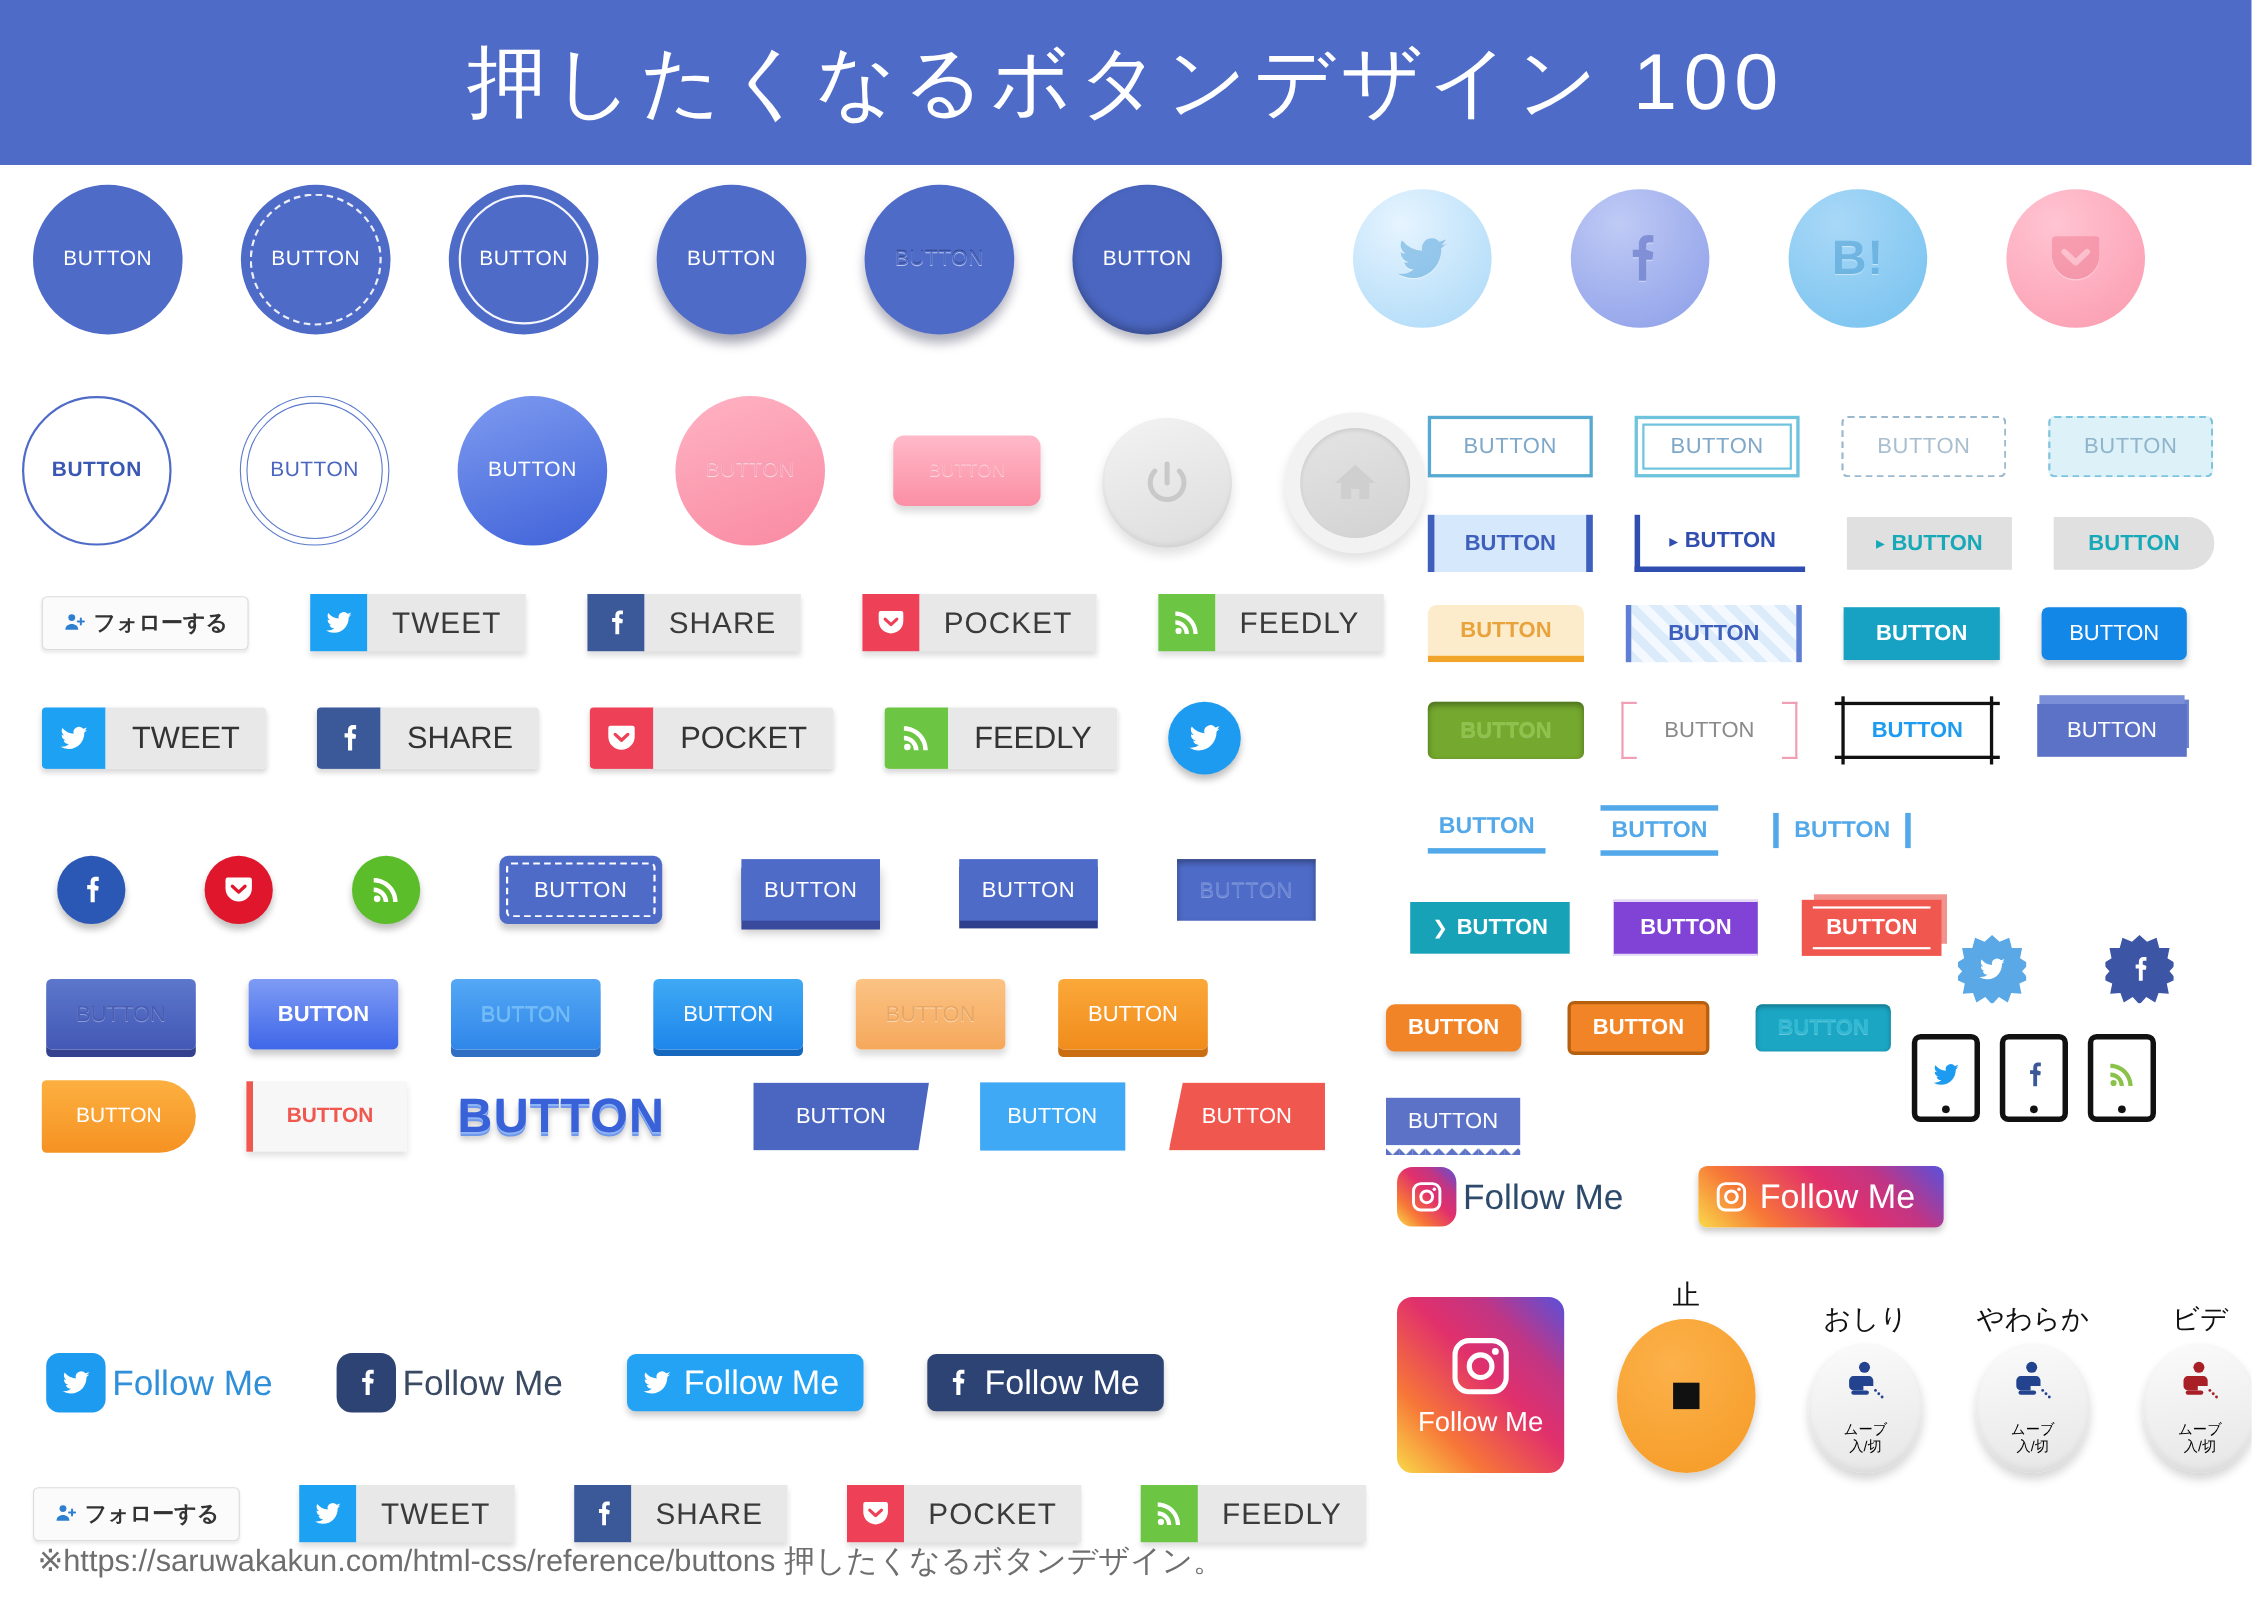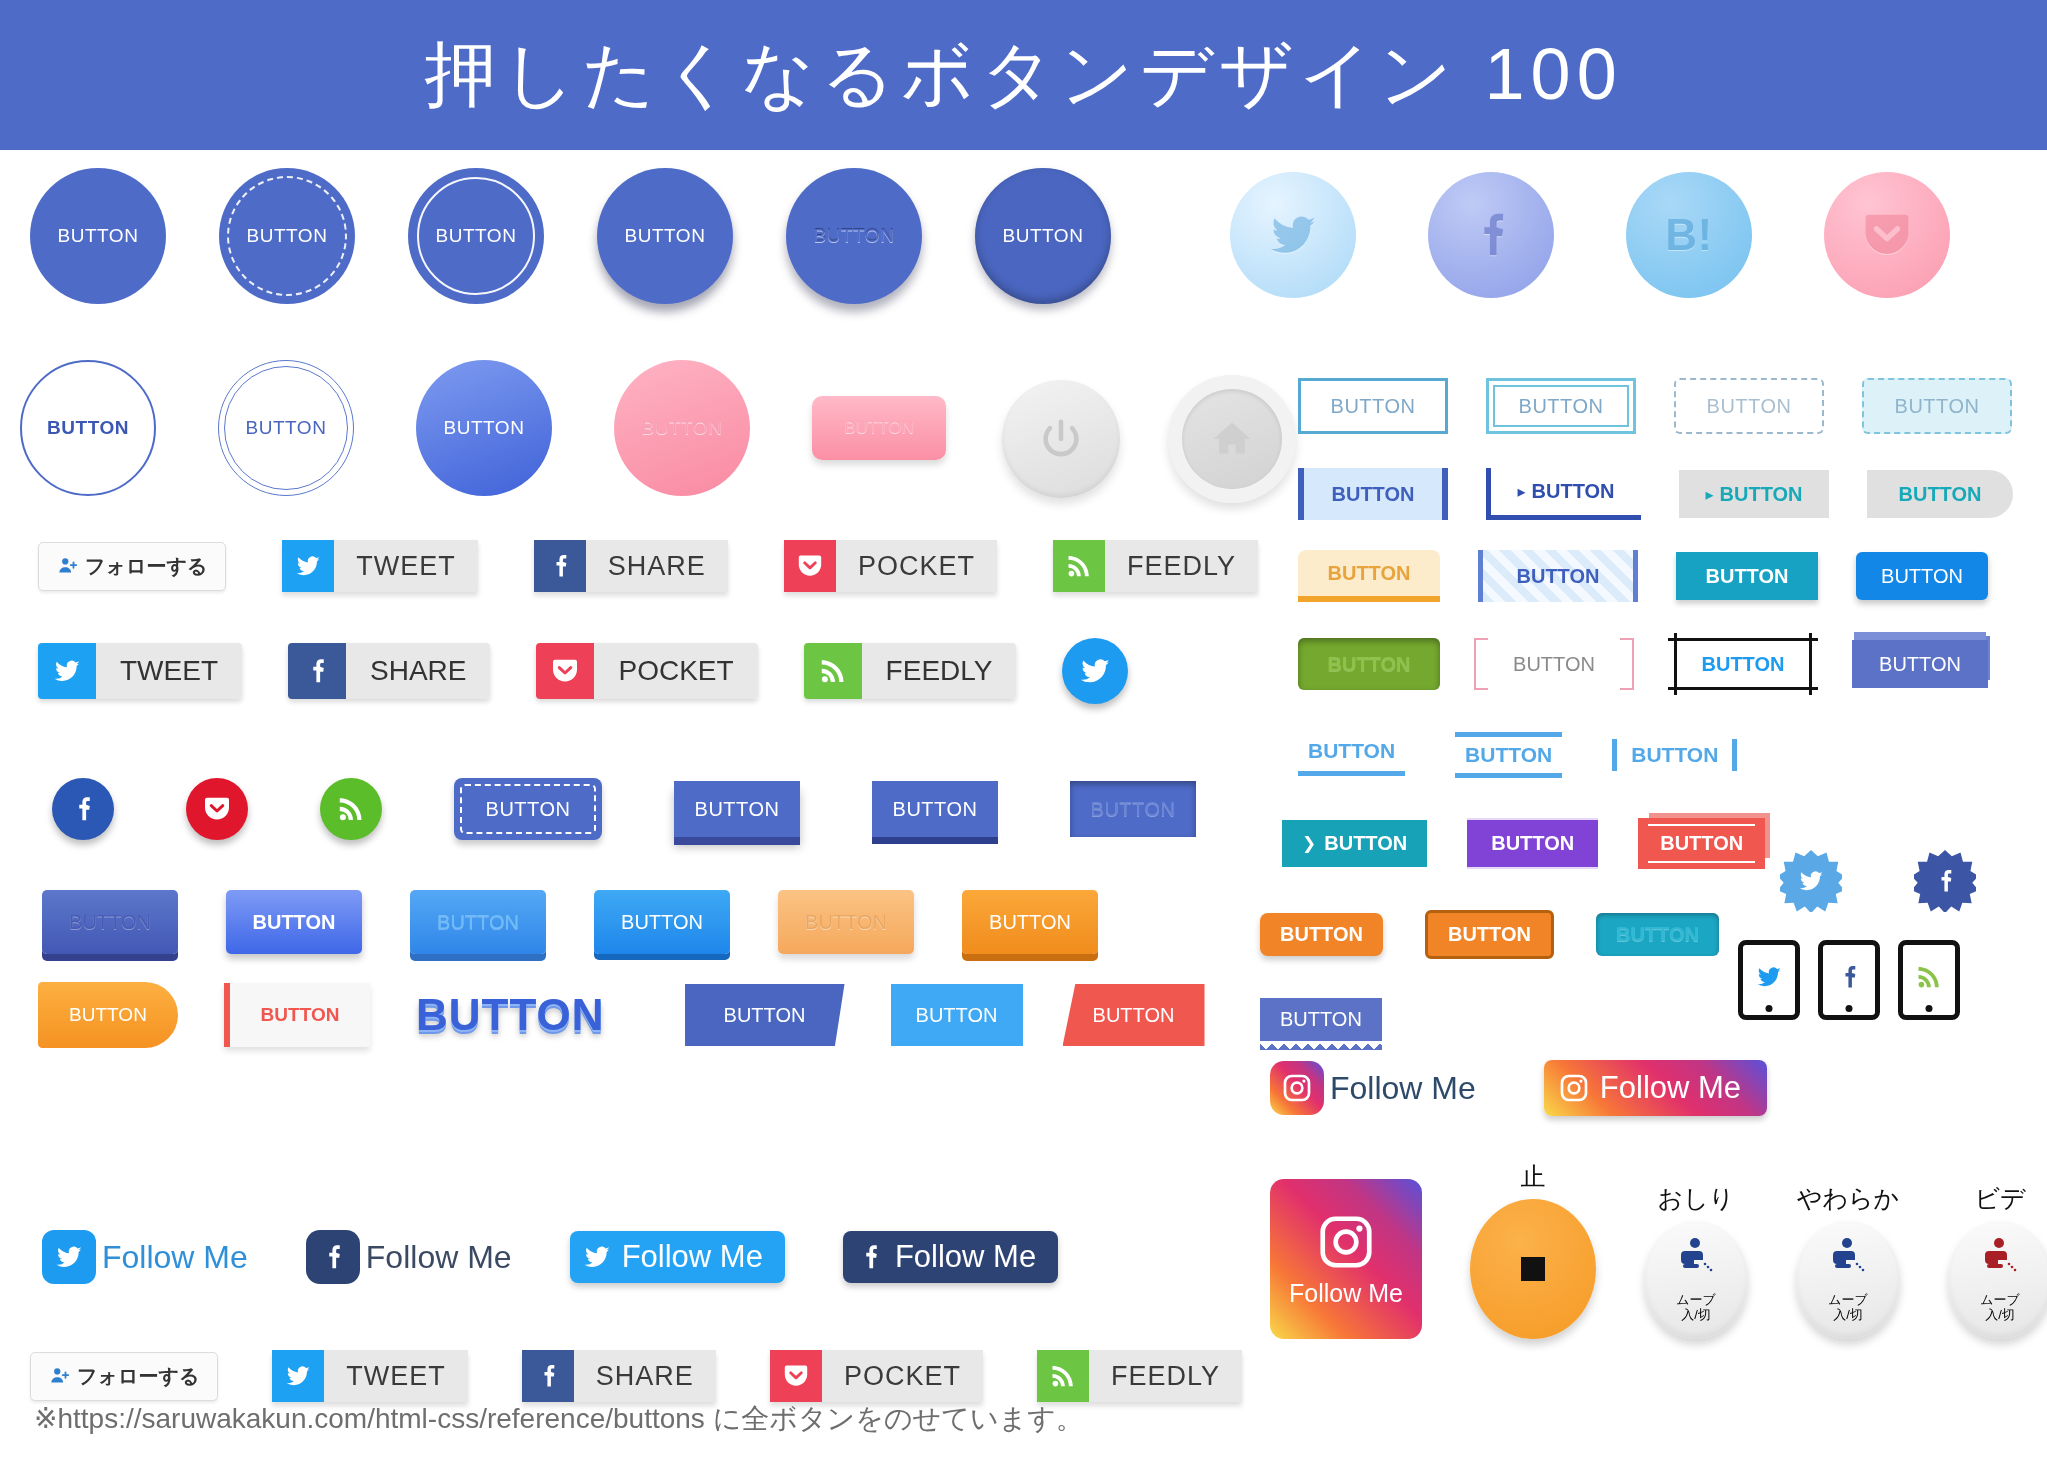--- a/index.html
+++ b/index.html
@@ -904,13 +904,13 @@
           <div>ムーブ</div>
           <div>入/切</div>
         </div>
       </div>
     </div>
   </div>
 
 </div>
 </div>
 
-<div class="footnote">※https://saruwakakun.com/html-css/reference/buttons に全ボタンをのせています。</div>
+<div class="footnote">※https://saruwakakun.com/html-css/reference/buttons 押したくなるボタンデザイン。</div>
 
 </body></html>

